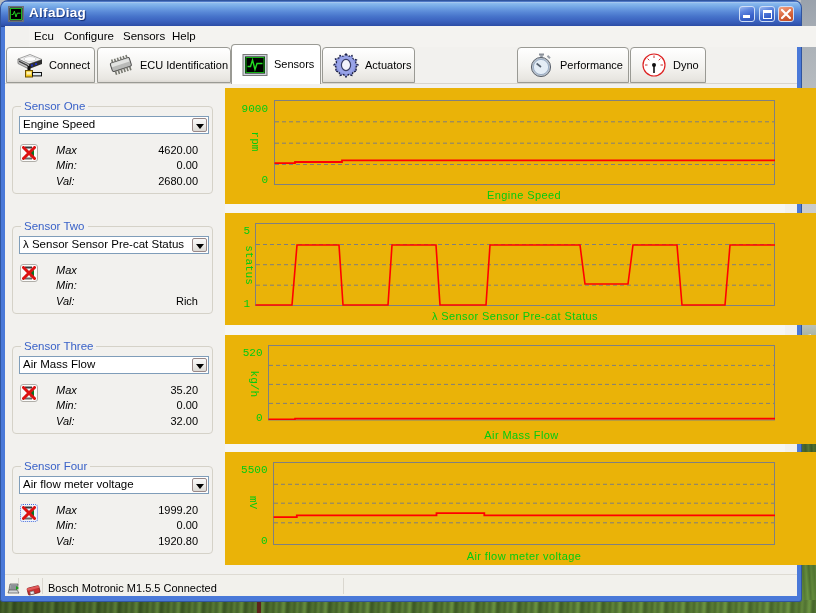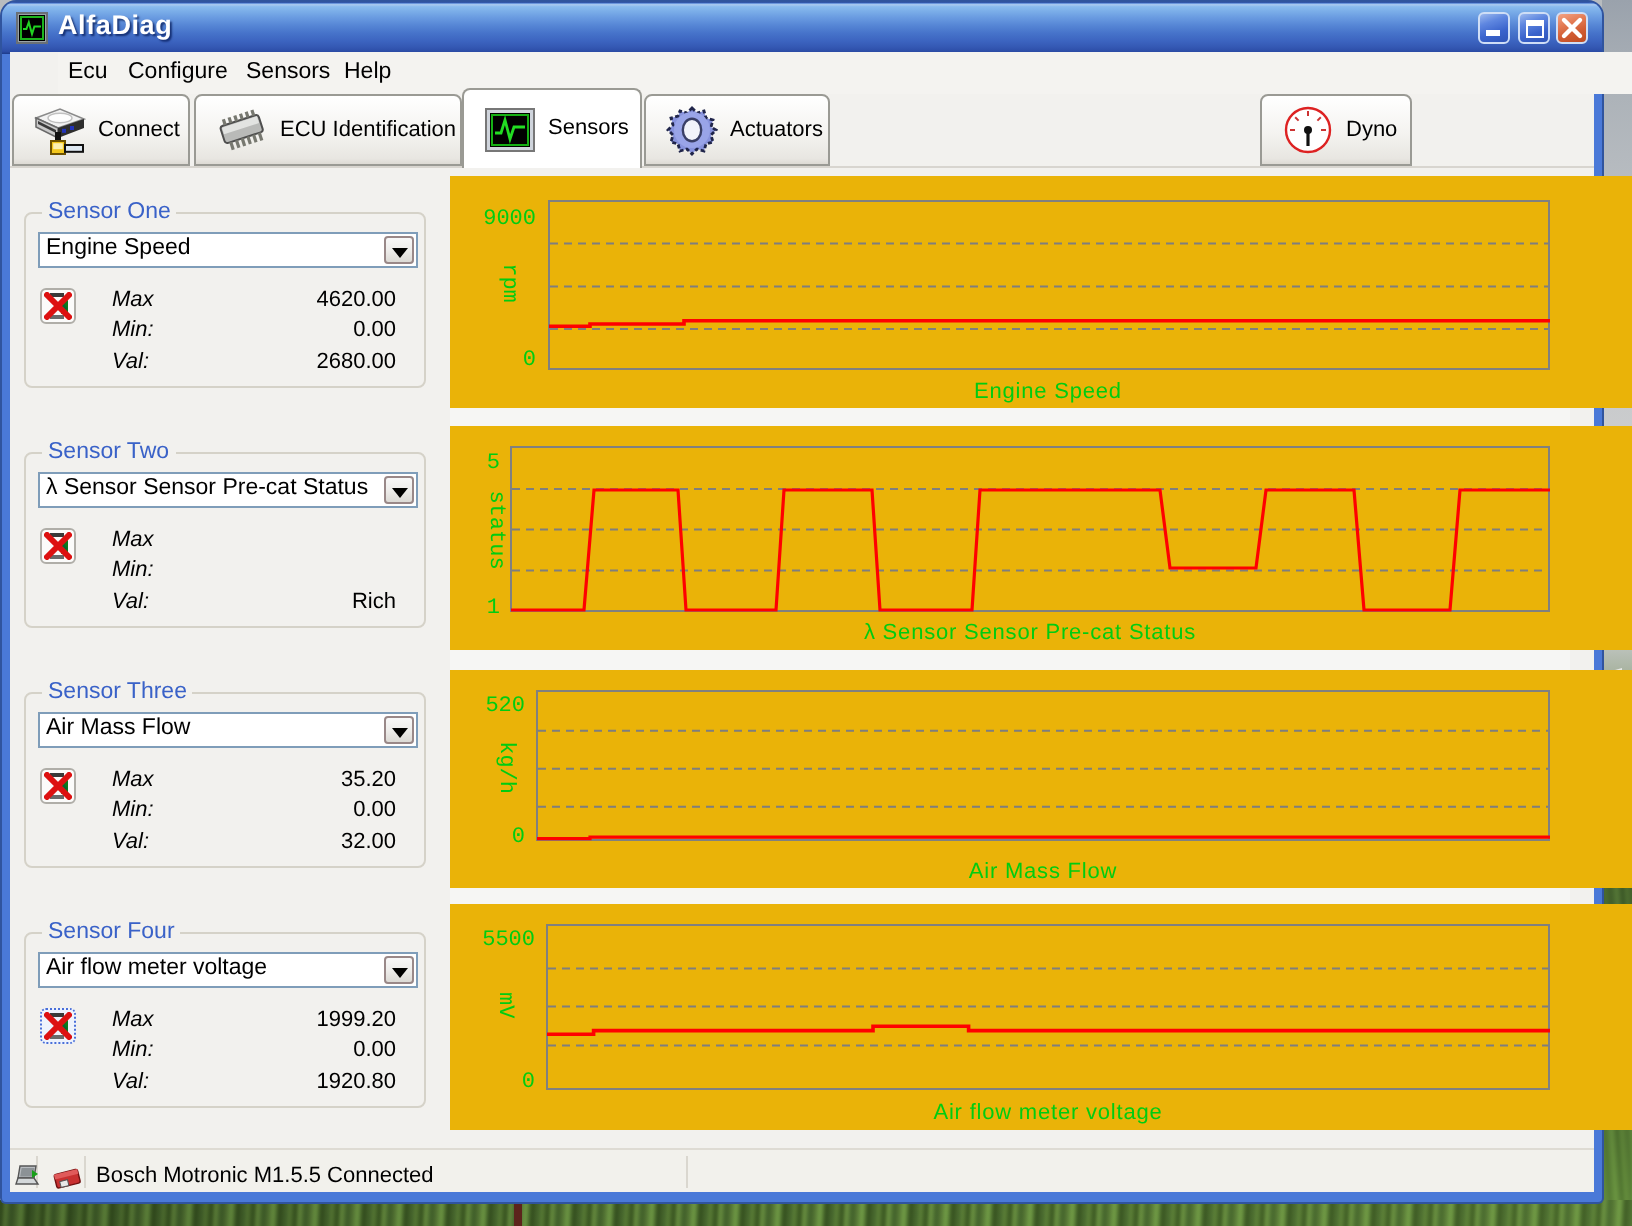--- a/index.html
+++ b/index.html
@@ -162,20 +162,32 @@
       <div class="tx">Sensors</div>
     </div>
     <div class="tab" style="left:317px;width:93px">
       <div class="ic"><svg width="26" height="26" viewBox="0 0 26 26">
         <path d="M13 2 L15.5 4.5 L19 3.5 L20 7 L23.5 8 L22.5 11.5 L25 13 L22.5 15.5 L23.5 19 L20 20 L19 23.5 L15.5 22.5 L13 25 L10.5 22.5 L7 23.5 L6 20 L2.5 19 L3.5 15.5 L1 13 L3.5 10.5 L2.5 7 L6 6 L7 3.5 L10.5 4.5 Z" fill="#8893dd" stroke="#20254a" stroke-width="1.4" stroke-dasharray="2 1.2"></path>
         <circle cx="13" cy="13" r="9" fill="#99a4e8"></circle>
         <ellipse cx="13" cy="13" rx="4.6" ry="5.6" fill="#f2f3fa" stroke="#3a3f66" stroke-width="1.2"></ellipse>
       </svg></div>
       <div class="tx">Actuators</div>
     </div>
+    <div class="tab" style="left:512px;width:112px">
+      <div class="ic"><svg width="26" height="26" viewBox="0 0 26 26">
+        <rect x="11" y="1.5" width="5" height="2" fill="#8a8f98"></rect>
+        <rect x="12.2" y="3" width="2.6" height="2.5" fill="#9aa0a8"></rect>
+        <rect x="19" y="4" width="3.5" height="2" fill="#9aa0a8" transform="rotate(45 20.7 5)"></rect>
+        <circle cx="13" cy="15" r="9.6" fill="#b9c2cc" stroke="#5c636e" stroke-width="1"></circle>
+        <circle cx="13" cy="15" r="7.6" fill="#e4edf6"></circle>
+        <circle cx="13" cy="15" r="7.6" fill="none" stroke="#8fa5c0" stroke-width="0.8"></circle>
+        <path d="M13 15 L8.6 11.5" stroke="#55606e" stroke-width="1.6"></path>
+      </svg></div>
+      <div class="tx">Performance</div>
+    </div>
     <div class="tab" style="left:625px;width:76px">
       <div class="ic"><svg width="26" height="26" viewBox="0 0 26 26">
         <circle cx="13" cy="13" r="11" fill="#fff" stroke="#dd2222" stroke-width="1.2"></circle>
         <circle cx="13" cy="13" r="2" fill="#111"></circle>
         <path d="M13 13 L13 21" stroke="#111" stroke-width="1.6"></path>
         <g stroke="#cc3333" stroke-width="1">
               <path d="M13 3.5 L13 6"></path>
               <path d="M4 13 L6.5 13"></path>
               <path d="M22 13 L19.5 13"></path>
               <path d="M6.6 6.6 L8.3 8.3"></path>

